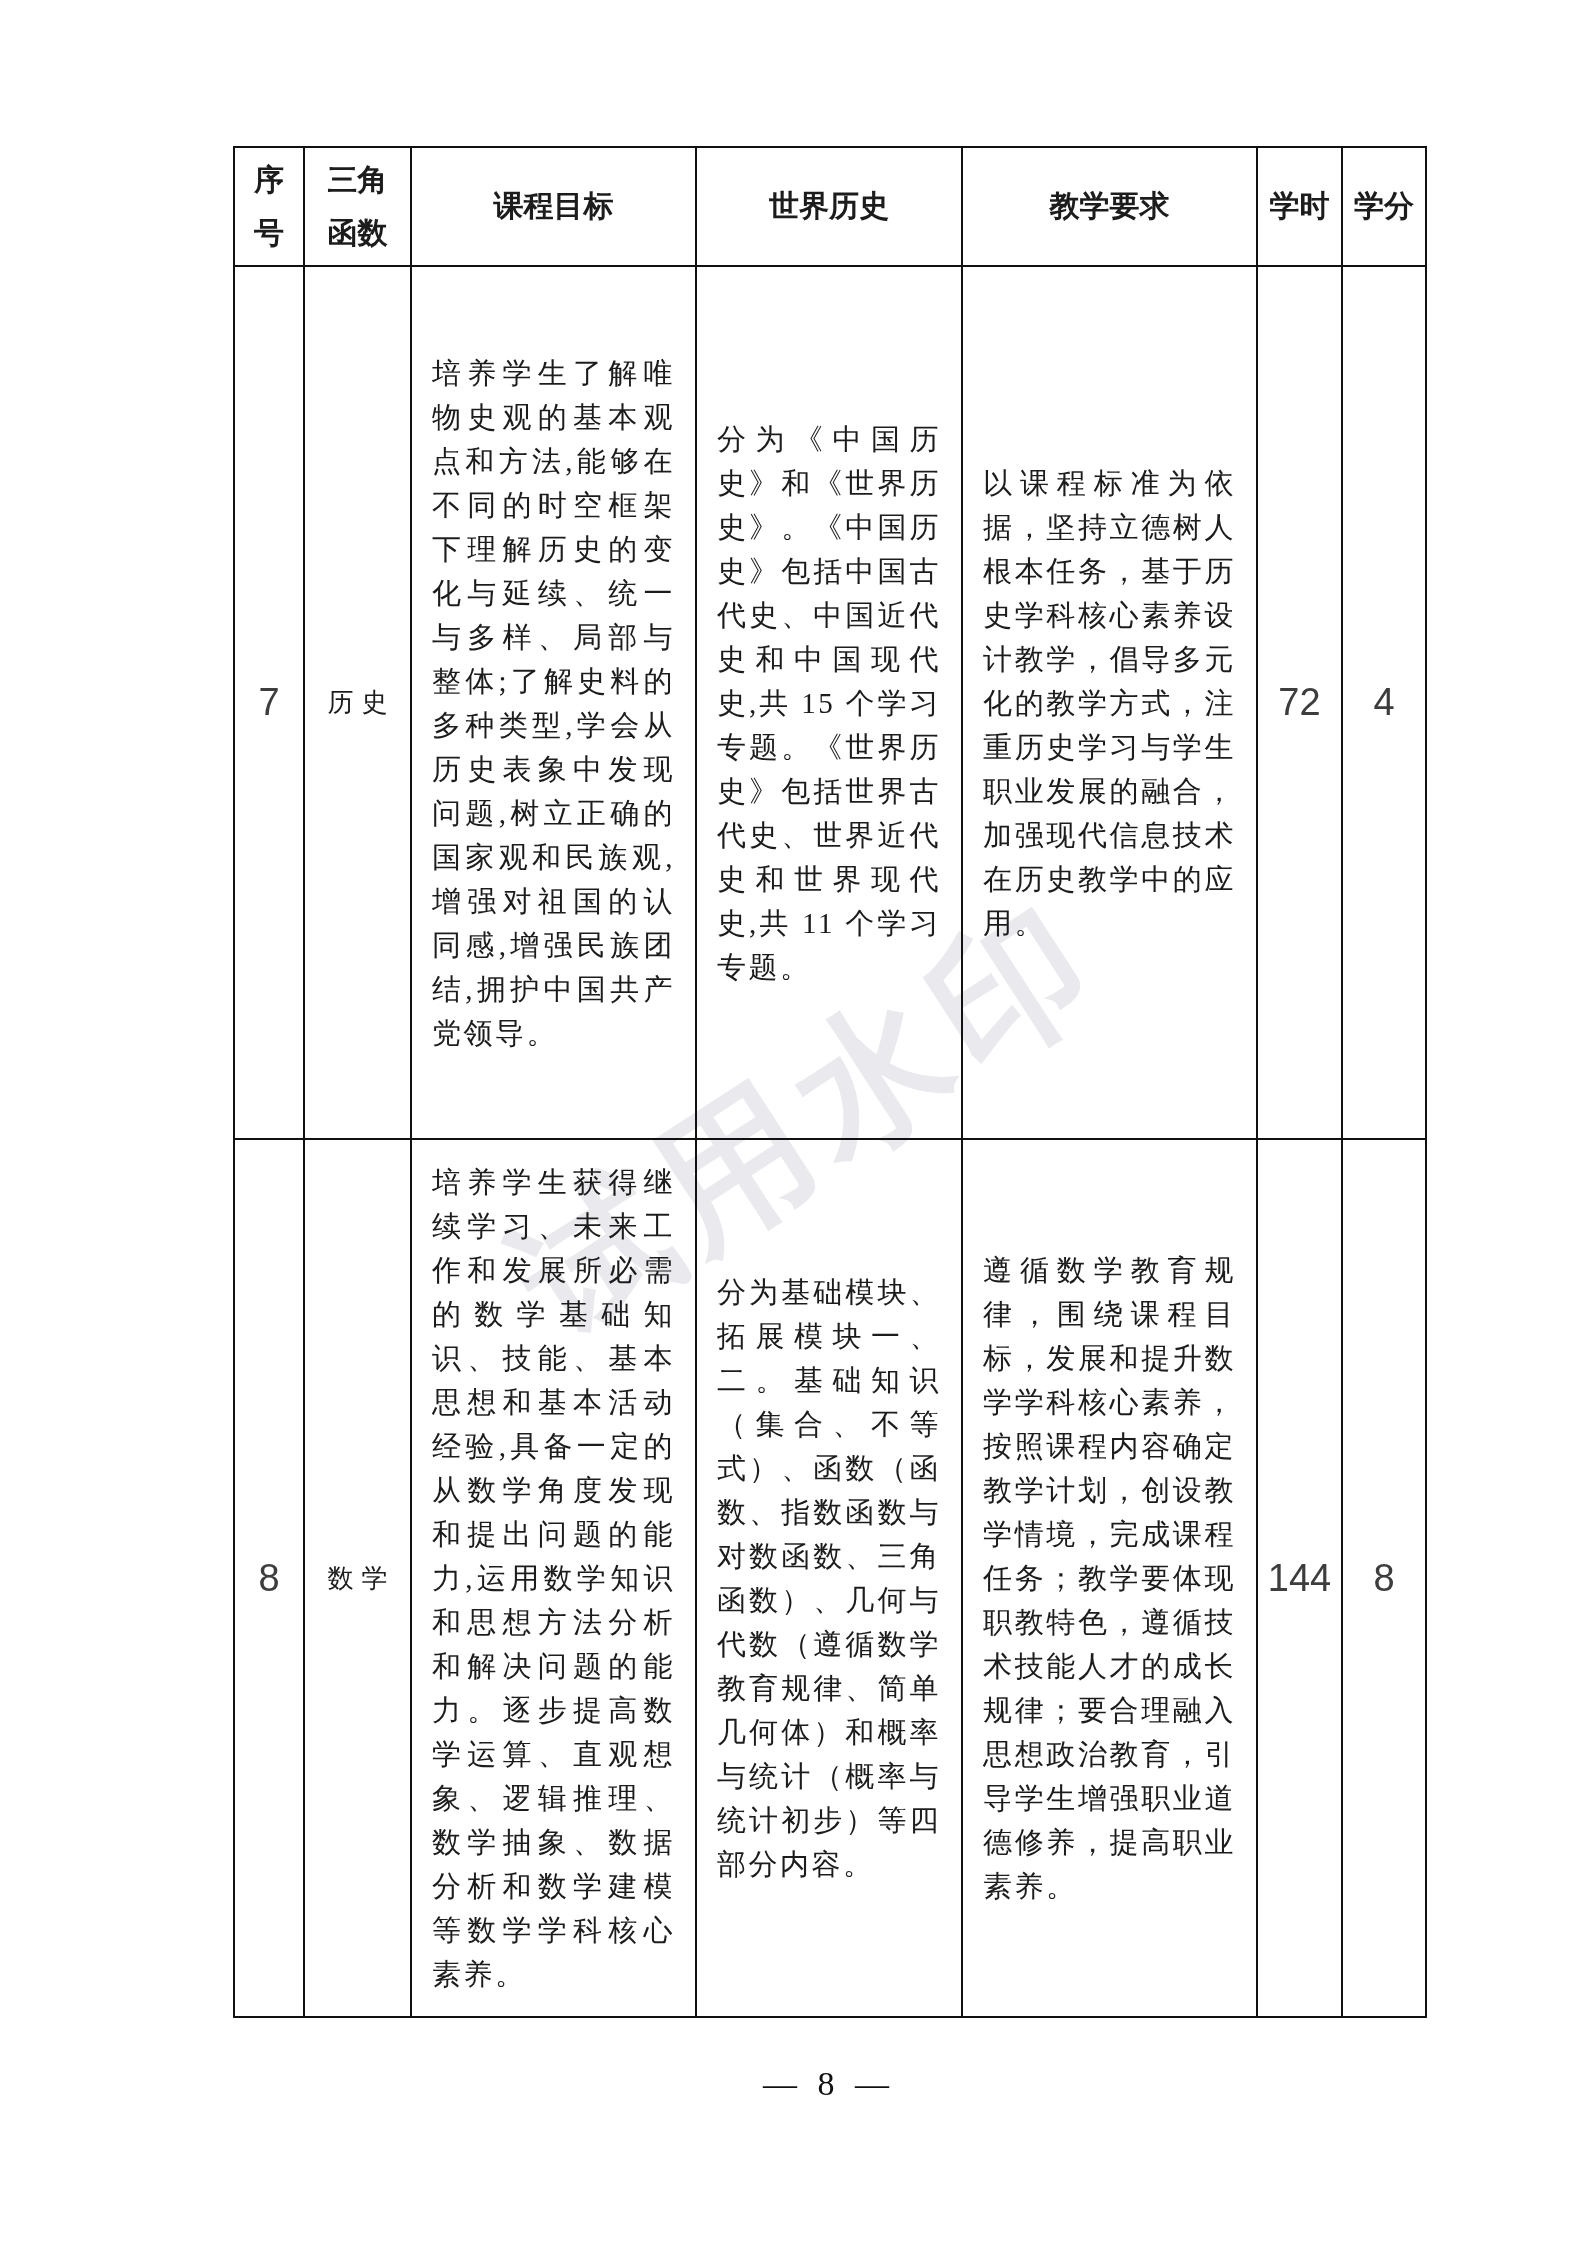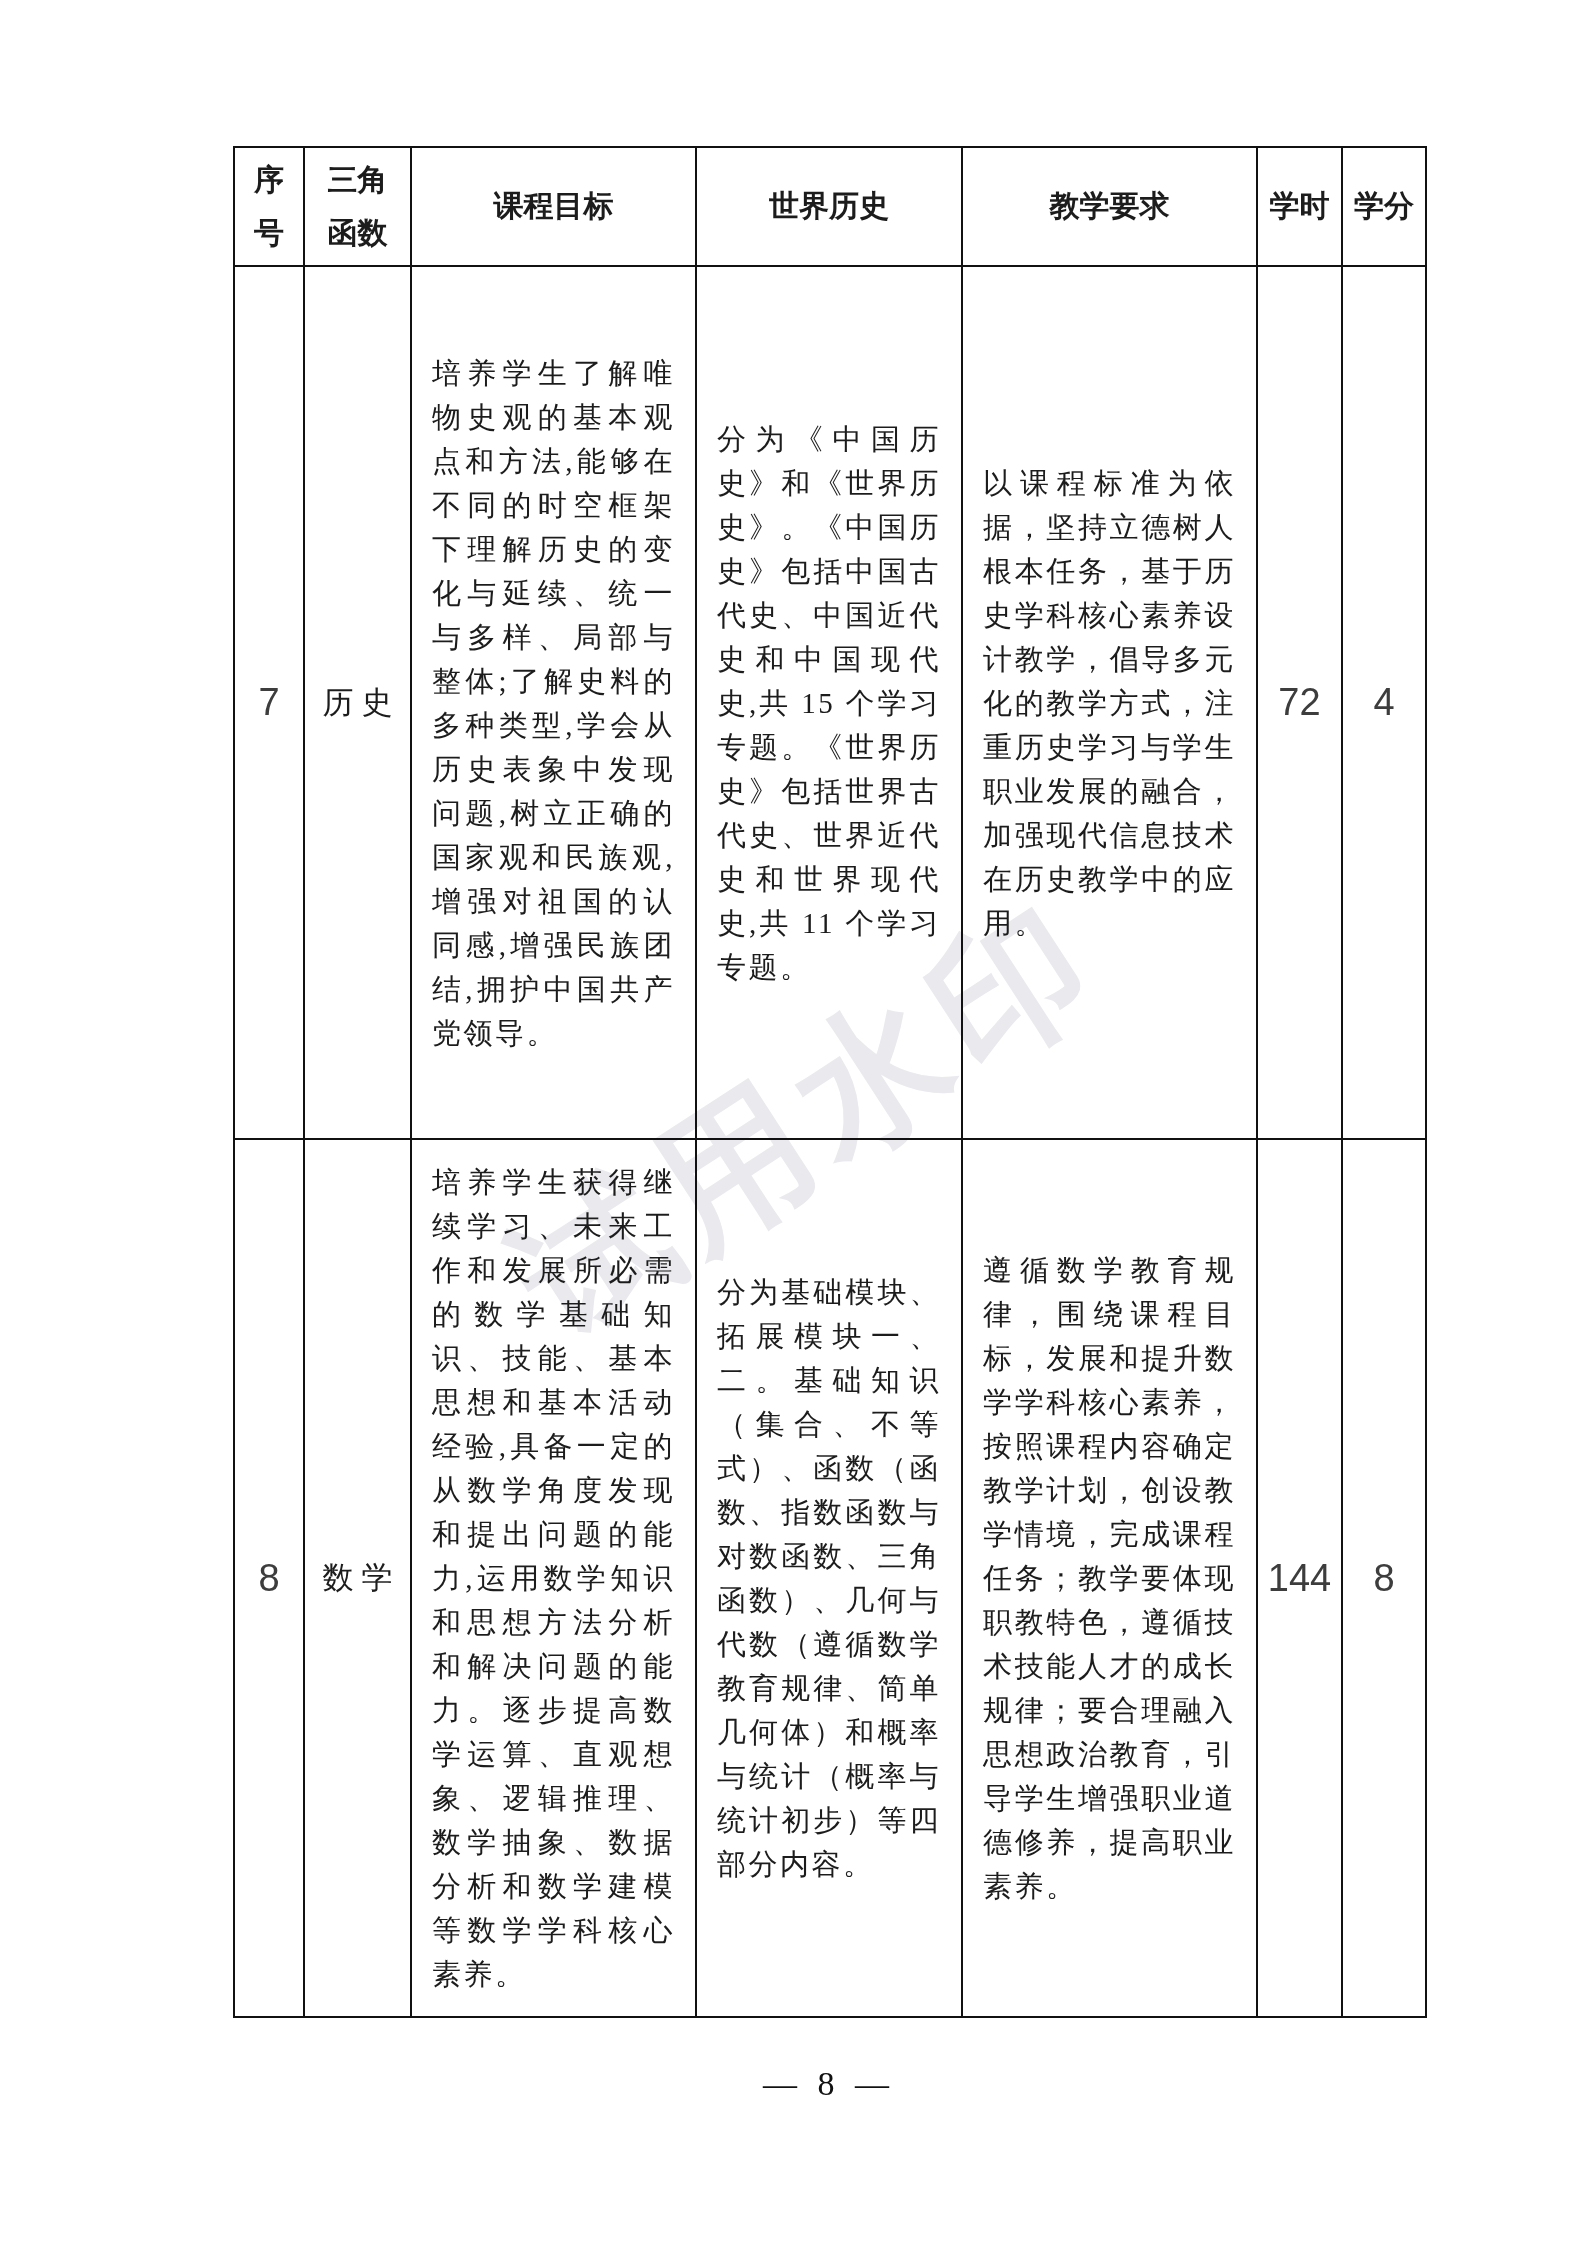--- a/index.html
+++ b/index.html
@@ -54,21 +54,21 @@
 
   td.cell-num {
     text-align: center;
     font-family: "Liberation Sans", sans-serif;
     font-weight: normal;
     font-size: 38px;
     color: #3d3d3d;
   }
   td.cell-name {
     text-align: center;
-    font-size: 31px;
+    font-size: 26px;
     letter-spacing: 8px;
     text-indent: 8px;
   }
   td.cell-text {
     padding: 20px 20px;
     font-size: 29px;
     line-height: 44px;
     letter-spacing: 2.5px;
     text-align: justify;
     text-justify: inter-character;

